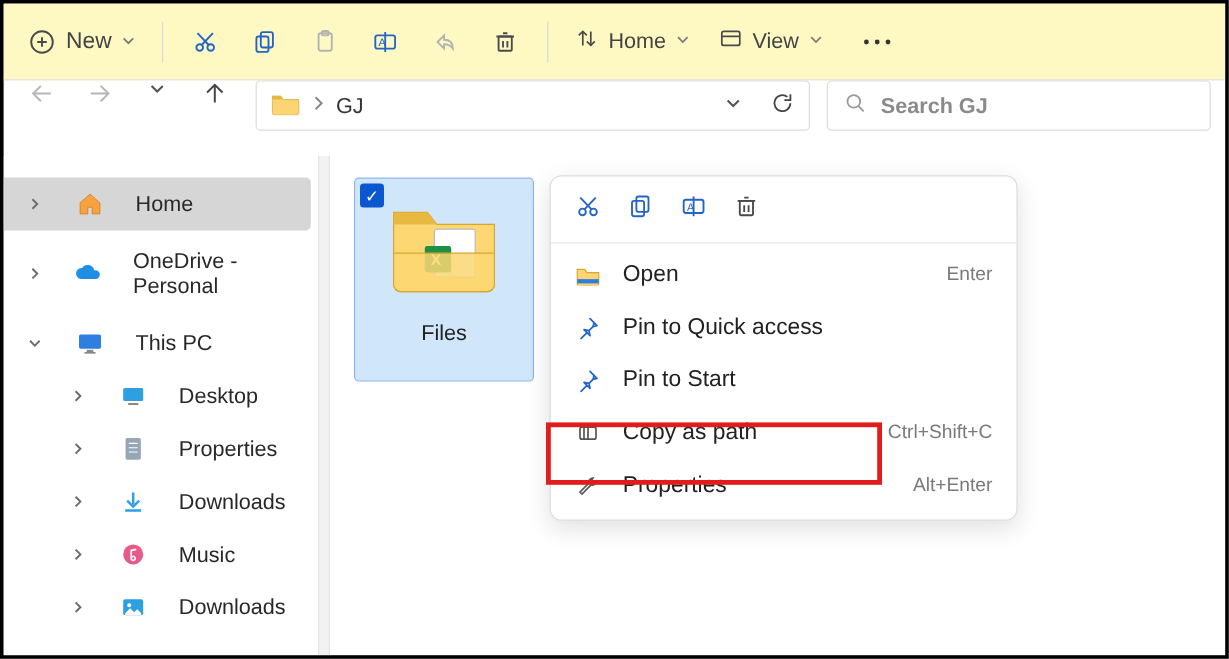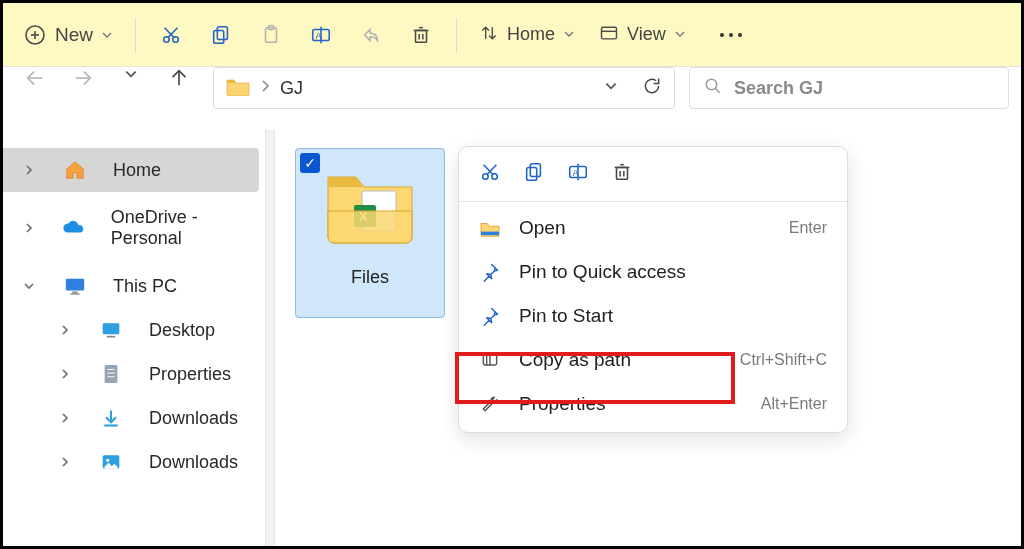--- a/index.html
+++ b/index.html
@@ -375,20 +375,34 @@
       <span class="side-ico">
         <svg width="20" height="20" viewBox="0 0 24 24" fill="none" stroke="#2e9fe0" stroke-width="2.5">
             <line x1="12" y1="3" x2="12" y2="15"></line>
             <polyline points="6,11 12,17 18,11"></polyline>
             <line x1="4" y1="21" x2="20" y2="21"></line>
           </svg>
       </span>
       <span>Downloads</span>
     </div>
 
+    <div class="side-item indent">
+      <span class="side-chevron">
+        <svg width="10" height="12" viewBox="0 0 10 12" fill="none" stroke="#6b6b6b" stroke-width="1.6">
+            <polyline points="3,2 7,6 3,10"></polyline>
+          </svg>
+      </span>
+      <span class="side-ico">
+        <svg width="20" height="20" viewBox="0 0 24 24">
+            <circle cx="12" cy="12" r="10" fill="#e85a8a"></circle>
+            <path d="M10 16a2 2 0 1 0 0-0.01 M10 16V8l5-1" stroke="#fff" stroke-width="1.6" fill="none"></path>
+          </svg>
+      </span>
+      <span>Music</span>
+    </div>
 
     <div class="side-item indent">
       <span class="side-chevron">
         <svg width="10" height="12" viewBox="0 0 10 12" fill="none" stroke="#6b6b6b" stroke-width="1.6">
             <polyline points="3,2 7,6 3,10"></polyline>
           </svg>
       </span>
       <span class="side-ico">
         <svg width="20" height="18" viewBox="0 0 24 20">
             <rect x="2" y="2" width="20" height="16" rx="2" fill="#2e9fe0"></rect>

